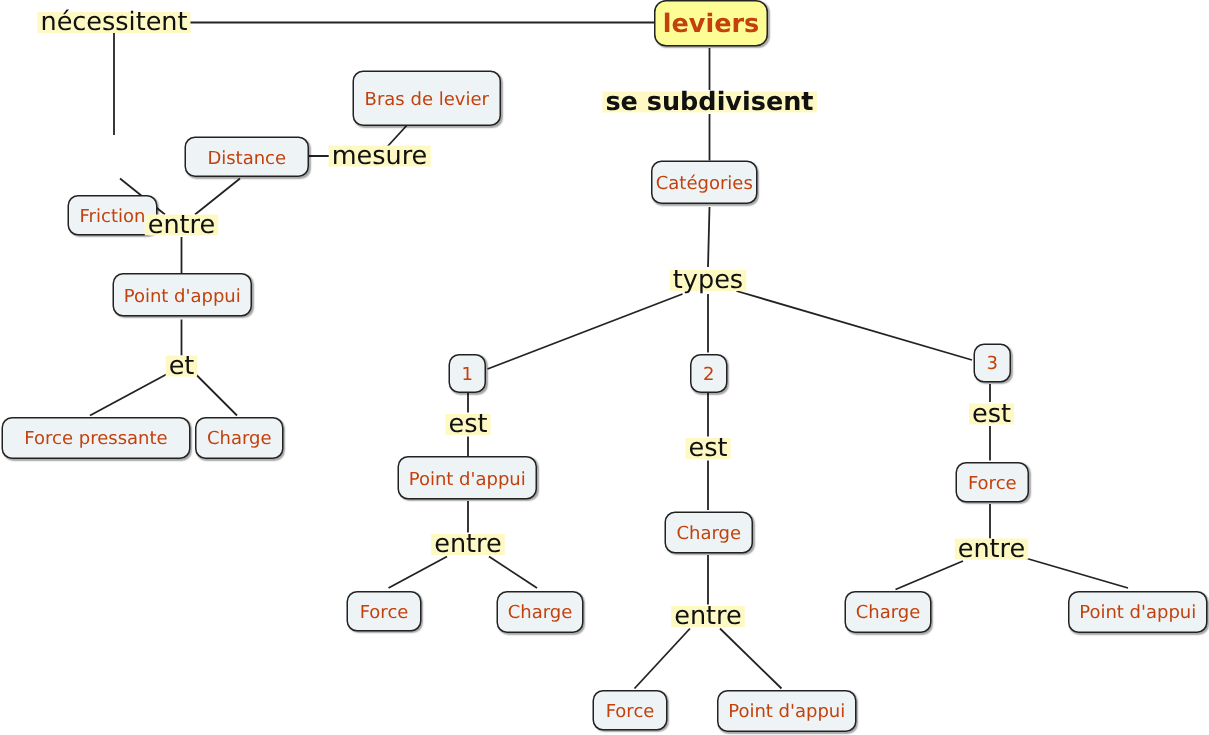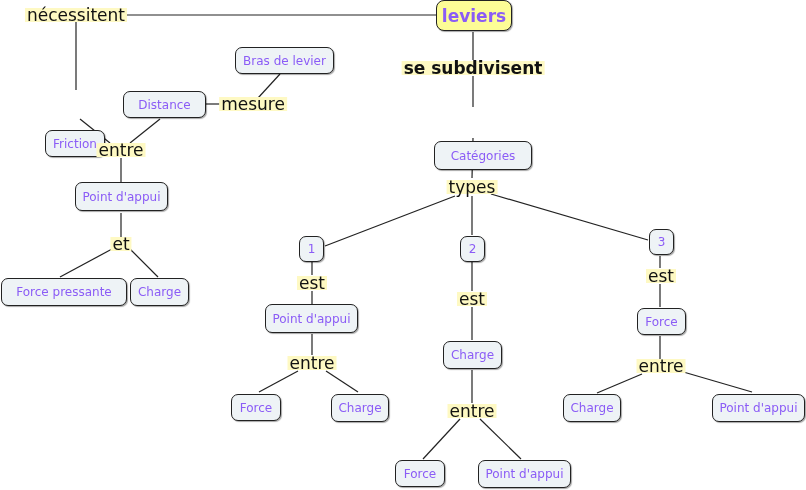--- a/index.html
+++ b/index.html
@@ -1,21 +1,21 @@
 <!DOCTYPE html>
 <html><head>
 <meta charset="utf-8">
 <style>
   html, body { margin: 0; padding: 0; background: #ffffff; }
   body { width: 806px; height: 490px; position: relative; overflow: hidden;
          font-family: "DejaVu Sans", sans-serif; }
   svg.links { position: absolute; left: 0; top: 0; width: 806px; height: 490px; }
   svg.links line { stroke: #222; stroke-width: 1.2; }
   .node { position: absolute; box-sizing: border-box; background: #eef3f6;
-          border: 1px solid #222; border-radius: 7px; font-size: 12px; color: #8b5cf6;
+          border: 1px solid #222; border-radius: 7px; font-size: 12px; color: #c2410c;
           display: flex; align-items: center; justify-content: center; white-space: nowrap;
           box-shadow: 1px 1px 1px rgba(0,0,0,0.35); cursor: pointer; }
   .node.root { background: #fdfd96; font-weight: bold; font-size: 17px; border-radius: 8px; }
   .label { position: absolute; font-size: 17px; color: #111; background: #fef9c3;
            transform: translate(-50%, -50%); white-space: nowrap; padding: 0 2px; line-height: 14px; }
 </style>
 </head>
 <body>
 
 <svg class="links">
@@ -46,24 +46,24 @@
   <line x1="460" y1="419" x2="423" y2="459"></line>
   <line x1="480" y1="419" x2="521" y2="459"></line>
   <line x1="660" y1="256" x2="660" y2="268"></line>
   <line x1="660" y1="284" x2="660" y2="307"></line>
   <line x1="660" y1="336" x2="660" y2="359"></line>
   <line x1="642" y1="374" x2="597" y2="393"></line>
   <line x1="680" y1="371" x2="752" y2="392"></line>
 </svg>
 
 <div class="node root" style="left:436px;top:0px;width:76px;height:31px;">leviers</div>
-<div class="node" style="left:434px;top:107px;width:98px;height:29px;margin-top:34px;">Catégories</div>
+<div class="node" style="left:434px;top:107px;width:71px;height:29px;">Catégories</div>
 <div class="node" style="left:45px;top:90px;width:60px;height:27px;margin-top:40px;">Friction</div>
 <div class="node" style="left:123px;top:91px;width:83px;height:27px;">Distance</div>
-<div class="node" style="left:235px;top:47px;width:99px;height:27px;">Bras de levier</div>
+<div class="node" style="left:235px;top:47px;width:99px;height:37px;">Bras de levier</div>
 <div class="node" style="left:75px;top:182px;width:93px;height:29px;">Point d'appui</div>
 <div class="node" style="left:1px;top:278px;width:126px;height:28px;">Force pressante</div>
 <div class="node" style="left:130px;top:278px;width:59px;height:28px;">Charge</div>
 
 <div class="node" style="left:299px;top:236px;width:25px;height:26px;">1</div>
 <div class="node" style="left:460px;top:236px;width:25px;height:26px;">2</div>
 <div class="node" style="left:649px;top:229px;width:25px;height:26px;">3</div>
 
 <div class="node" style="left:265px;top:304px;width:93px;height:29px;">Point d'appui</div>
 <div class="node" style="left:231px;top:394px;width:50px;height:27px;">Force</div>

